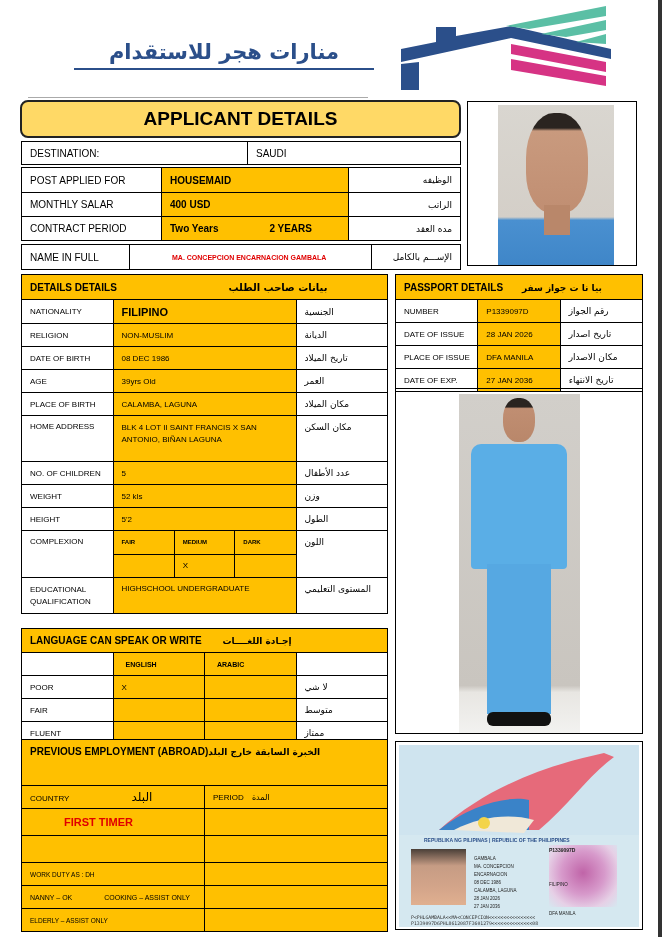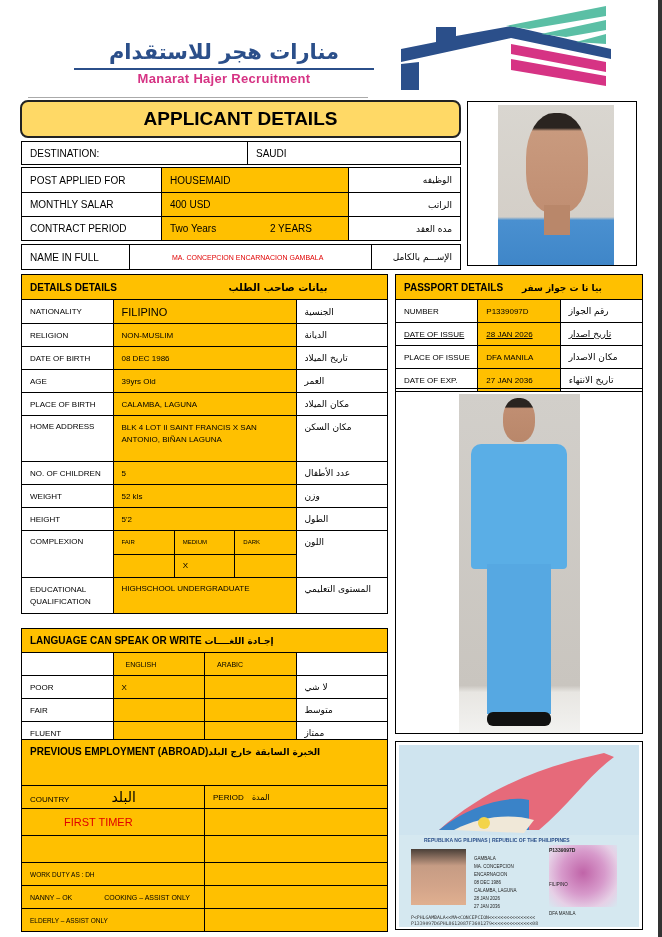--- a/index.html
+++ b/index.html
@@ -9,21 +9,21 @@
   
   .logo-ar{position:absolute;left:66px;top:40px;width:300px;text-align:center;font-family:"DejaVu Sans",sans-serif;font-size:21px;color:#2b4f8a;font-weight:bold;direction:rtl;}
   .logo-line{position:absolute;left:66px;top:68px;width:300px;height:2px;background:#2b4f8a;}
   .logo-en{position:absolute;left:66px;top:71px;width:300px;text-align:center;font-size:13px;font-weight:bold;color:#d63384;letter-spacing:0.3px;}
   .header-rule{position:absolute;left:20px;top:97px;width:340px;height:1px;background:#aaa;}
   .title-box{position:absolute;left:20px;top:100px;width:441px;height:38px;background:#ffd966;border:2px solid #222;border-radius:8px;box-sizing:border-box;display:flex;align-items:center;justify-content:center;font-weight:bold;font-size:19px;}
   table{border-collapse:collapse;position:absolute;table-layout:fixed;}
   td{border:1px solid #000;padding:0 8px;font-size:10px;height:22px;overflow:hidden;white-space:nowrap;}
   .y{background:#ffc000;}
   .c{text-align:left;}
-  .b{font-weight:normal;margin-top:44px;}
+  .b{font-weight:bold;margin-top:44px;}
   .ar{font-family:"DejaVu Sans",sans-serif;direction:rtl;text-align:right;font-size:9px;}
   .ar-l{font-family:"DejaVu Sans",sans-serif;font-size:9px;}
   .sm{font-size:8px;}
   .xs{font-size:6px;}
   .hdr td{font-weight:bold;font-size:10px;}
   .photo-frame{position:absolute;border:1px solid #000;box-sizing:border-box;}
   .red{color:#e00000;padding-left:42px;}
 </style>
 </head>
 <body>
@@ -35,21 +35,20 @@
     <polygon points="0,45 35,38 35,23 55,23 55,32 110,22 210,45 210,55 110,34 0,58" fill="#2b4f8a"></polygon>
     <polygon points="0,60 18,58 18,86 0,86" fill="#2b4f8a"></polygon>
     <polygon points="105,22 205,2 205,12 128,25" fill="#5bbfa5"></polygon>
     <polygon points="140,30 205,16 205,26 165,33" fill="#5bbfa5"></polygon>
     <polygon points="175,38 205,30 205,40" fill="#5bbfa5"></polygon>
     <polygon points="110,40 205,58 205,68 110,50" fill="#d63384"></polygon>
     <polygon points="110,55 205,72 205,82 110,66" fill="#d63384"></polygon>
   </svg>
   <div class="logo-ar">منارات هجر للاستقدام</div>
   <div class="logo-line"></div>
-  <div class="logo-en">Manarat Hajer Recruitment</div>
   <div class="header-rule"></div>
 </div>
 
 <div class="title-box">APPLICANT DETAILS</div>
 
 <table style="left:21px;top:141px;width:440px;">
   <tbody>
       <tr>
     <td style="width:209px;">DESTINATION:</td>
     <td class="c">SAUDI</td>
@@ -177,21 +176,21 @@
     <td class="ar-l" style="vertical-align:top;padding-top:6px;">المستوى التعليمي</td>
   </tr>
 </tbody>
   </table>
 
 <table style="left:21px;top:628px;width:367px;">
   <tbody>
       <tr class="hdr y" style="height:24px;">
     <td colspan="4">
       <span>LANGUAGE CAN SPEAK OR WRITE</span>
-      <span class="ar-l" style="font-weight:bold;">إجـادة اللغــــات</span>
+      <span class="ar-l" style="margin-left:18px;font-weight:bold;">إجـادة اللغــــات</span>
     </td>
   </tr>
   <tr style="height:21px;">
     <td style="width:73px;"></td>
     <td class="y xs b" style="width:88px;font-size:7px;padding-left:12px;">ENGLISH</td>
     <td class="y xs b" style="width:88px;font-size:7px;padding-left:12px;">ARABIC</td>
     <td></td>
   </tr>
   <tr style="height:20px;">
     <td class="sm">POOR</td>
@@ -217,21 +216,21 @@
 <table style="left:21px;top:739px;width:367px;">
   <tbody>
       <tr class="y" style="height:46px;">
     <td colspan="2" style="vertical-align:top;padding-top:6px;font-weight:bold;font-size:10px;">
       <span>PREVIOUS EMPLOYMENT (ABROAD)</span><span class="ar-l" style="font-weight:bold;">الخبرة السابقة خارج البلد</span>
     </td>
   </tr>
   <tr class="y" style="height:23px;">
     <td style="width:205px;font-size:8px;">
       <span>COUNTRY</span>
-      <span class="ar-l" style="margin-left:40px;font-size:14px;">البلد</span>
+      <span class="ar-l" style="margin-left:60px;font-size:12px;">البلد</span>
     </td>
     <td style="font-size:8px;">
       <span>PERIOD</span>
       <span class="ar-l" style="margin-left:6px;font-size:8px;">المدة</span>
     </td>
   </tr>
   <tr class="y" style="height:27px;">
     <td class="b red" style="font-size:11px;">FIRST TIMER</td>
     <td></td>
   </tr>
@@ -263,21 +262,21 @@
     <td colspan="3">
       <span>PASSPORT DETAILS</span>
       <span class="ar-l" style="margin-left:16px;font-weight:bold;">بيا نا ت جواز سفر</span>
     </td>
   </tr>
   <tr style="height:22px;">
     <td class="sm" style="width:68px;">NUMBER</td>
     <td class="y c sm" style="width:81px;">P1339097D</td>
     <td class="ar-l">رقم الجواز</td>
   </tr>
-  <tr style="height:22px;text-decoration:underline;">
+  <tr style="height:22px;">
     <td class="sm">DATE OF ISSUE</td>
     <td class="y c sm">28 JAN 2026</td>
     <td class="ar-l">تاريخ اصدار</td>
   </tr>
   <tr style="height:22px;">
     <td class="sm">PLACE OF ISSUE</td>
     <td class="y c sm">DFA MANILA</td>
     <td class="ar-l">مكان الاصدار</td>
   </tr>
   <tr style="height:22px;">

